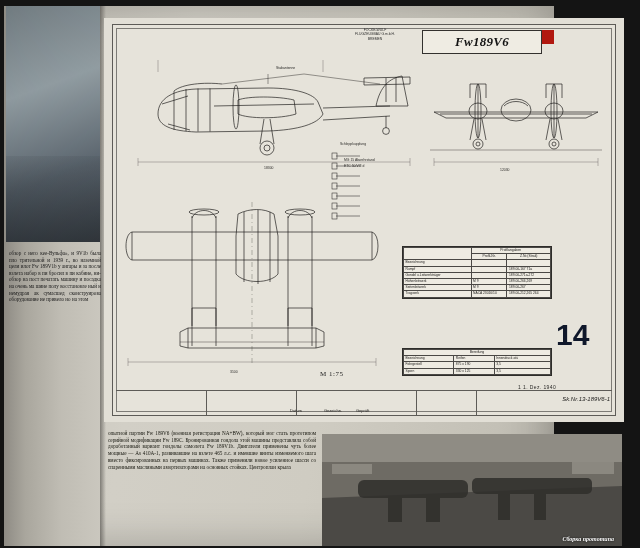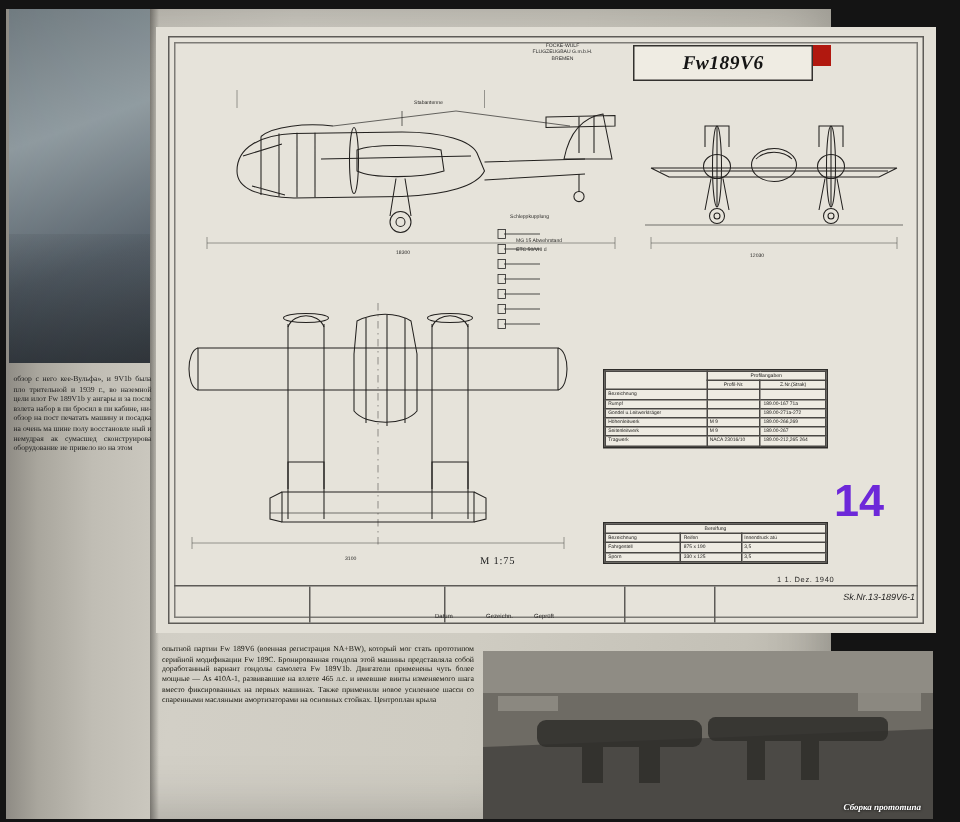--- a/index.html
+++ b/index.html
@@ -87,21 +87,21 @@
   .tbl table{border-collapse:collapse;width:100%;}
   .tbl td,.tbl th{
     border:.5px solid #4a4845;padding:0 1.5px;font-size:3.3px;
     line-height:5.2px;font-weight:normal;text-align:left;white-space:nowrap;
   }
   .tbl .hd{text-align:center;font-size:3.4px;}
   #tbl-profile{left:298px;top:228px;width:148px;}
   #tbl-tires{left:298px;top:330px;width:148px;}
   .big-num{
     position:absolute;left:452px;top:300px;font-size:30px;font-weight:bold;
-    color:#6d28d9;font-family:"Liberation Sans", sans-serif;text-align:center;
+    color:#0f172a;font-family:"Liberation Sans", sans-serif;text-align:center;
   }
   .date-stamp{
     position:absolute;left:414px;top:366px;font-size:5px;color:#2b2a28;
     font-family:"Liberation Sans", sans-serif;letter-spacing:.4px;
   }
   
   .bottom-strip{
     position:absolute;left:12px;top:372px;right:12px;height:24px;
     border-top:1px solid #5d5b57;
   }

